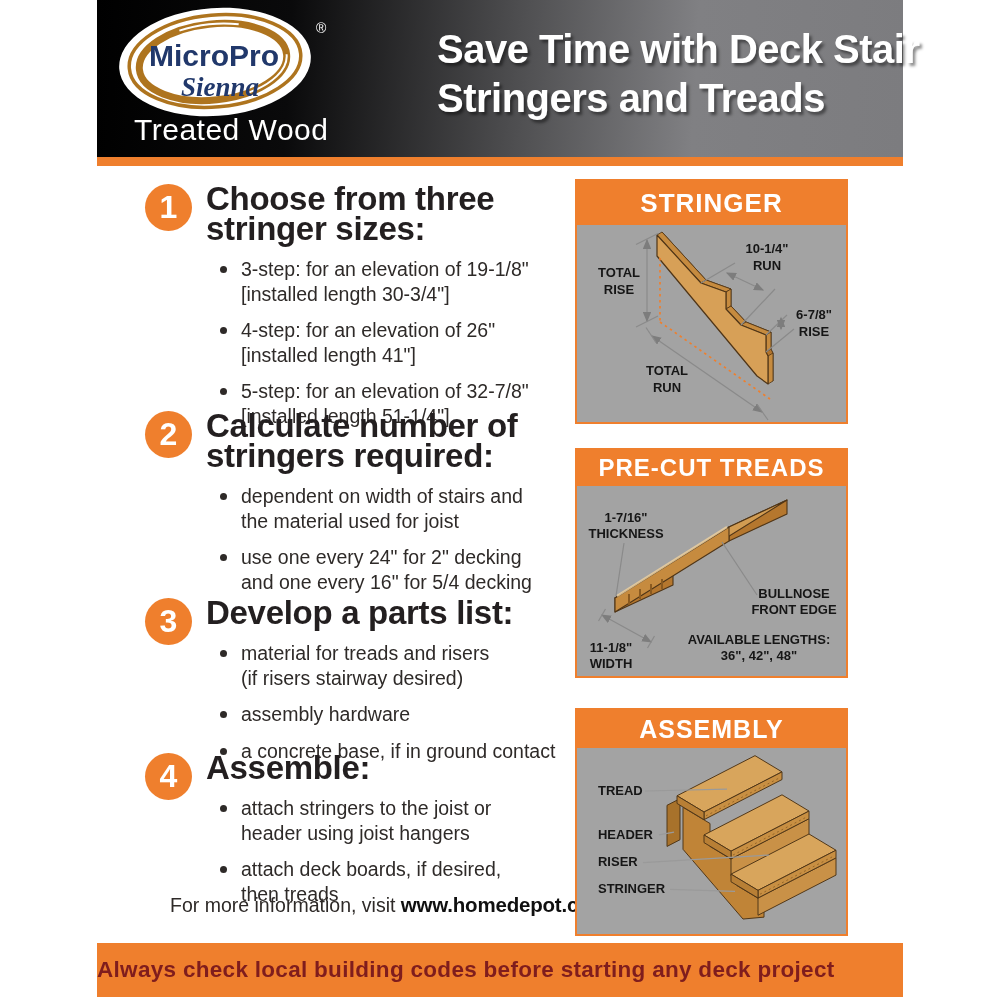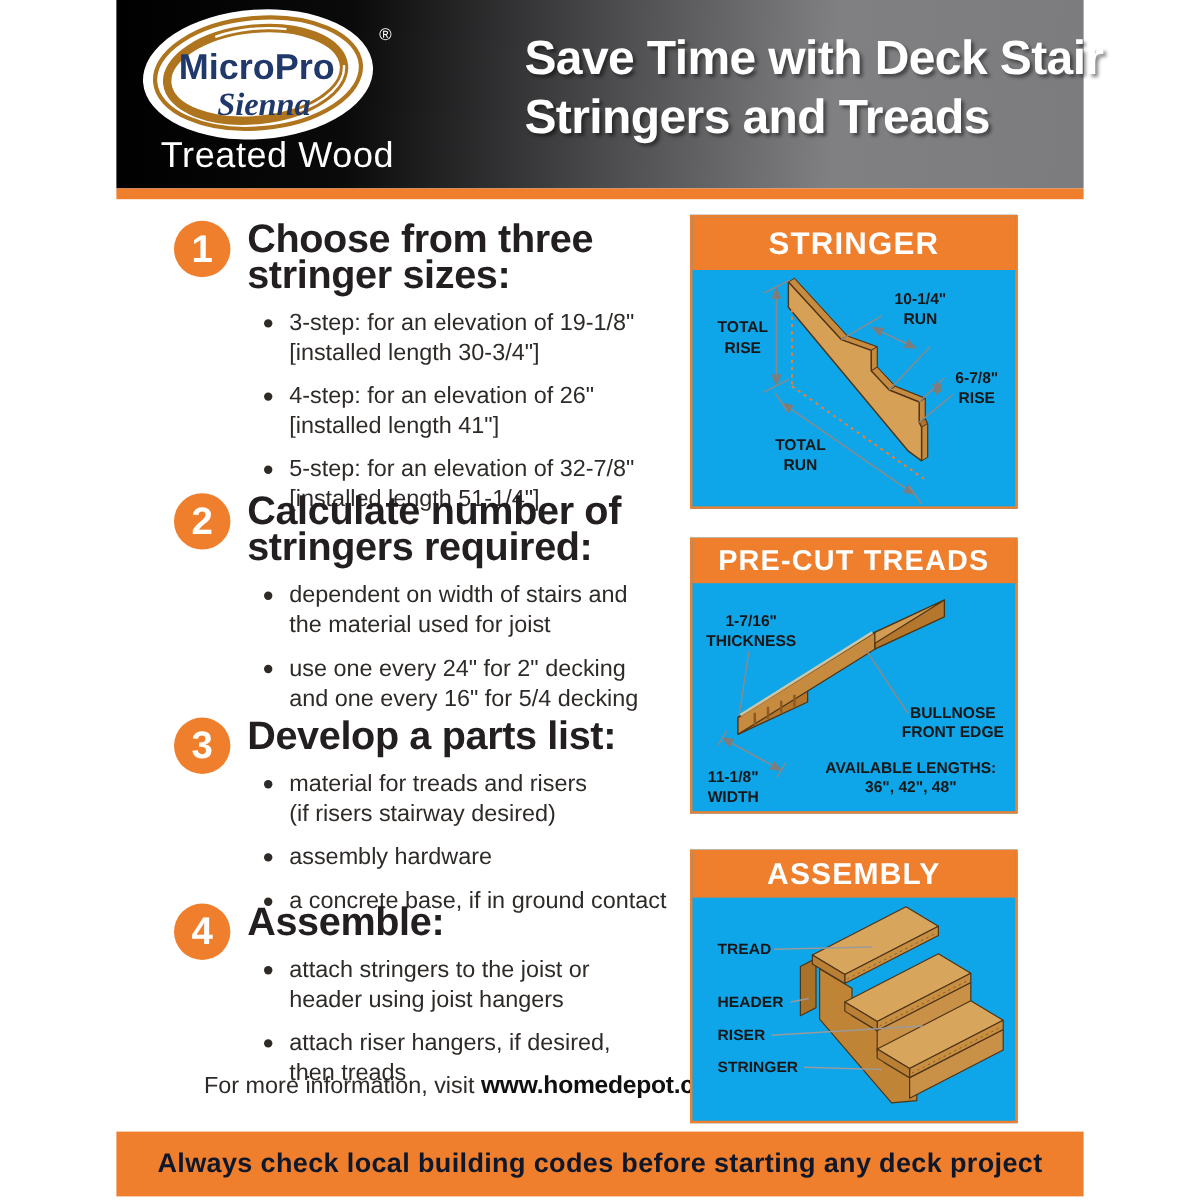--- a/index.html
+++ b/index.html
@@ -33,37 +33,37 @@
          color:#fff;font-size:32px;font-weight:bold;text-align:center;line-height:46px;}
   .step h2{margin:0 0 0 61px;font-size:33px;line-height:30px;color:var(--ink);letter-spacing:-.3px;font-weight:bold;}
   .step ul{margin:13px 0 0 0;padding:0 0 0 73px;list-style:none;}
   .step li{position:relative;padding-left:23px;font-size:19.5px;line-height:24.5px;color:var(--body-ink);margin-bottom:12px;}
   .step li::before{content:"";position:absolute;left:2px;top:9px;width:7px;height:7px;border-radius:50%;background:var(--body-ink);}
 
   .note{position:absolute;left:170px;top:893px;width:420px;font-size:19.5px;color:var(--body-ink);}
   .note b{font-size:20.5px;color:#101010;letter-spacing:-.2px;}
 
   
-  .panel{position:absolute;left:575px;width:273px;border:2px solid var(--orange);background:#0ea5e9;box-sizing:border-box;}
+  .panel{position:absolute;left:575px;width:273px;border:2px solid var(--orange);background:#a3a3a3;box-sizing:border-box;}
   .panel .ph{background:var(--orange);color:#fff;font-weight:bold;text-align:center;letter-spacing:1px;}
   .panel svg{display:block;}
   #p-stringer{top:179px;height:245px;}
   #p-stringer .ph{height:44px;line-height:44px;font-size:26px;}
   #p-treads{top:448px;height:230px;}
   #p-treads .ph{height:36px;line-height:36px;font-size:24px;}
   #p-assembly{top:708px;height:228px;}
   #p-assembly .ph{height:38px;line-height:38px;font-size:25px;}
   svg text{font-family:"Liberation Sans",sans-serif;font-weight:bold;fill:#161616;font-size:13px;}
 
   
   .logo-brand{font-family:"Liberation Sans",sans-serif;font-size:30px;fill:#21386B;}
   .logo-script{font-family:"Liberation Serif",serif;font-style:italic;font-weight:bold;font-size:27px;fill:#21386B;}
 
-  .footer{position:absolute;left:97px;top:943px;width:806px;height:54px;background:var(--orange);color:#0f172a;
-          font-weight:bold;font-size:22.5px;text-align:center;line-height:54px;letter-spacing:.3px;}
+  .footer{position:absolute;left:97px;top:943px;width:806px;height:54px;background:var(--orange);color:#7f1d1d;
+          font-weight:bold;font-size:22.5px;line-height:54px;letter-spacing:.3px;}
 </style>
 </head>
 <body>
 
 <div class="page">
 
   <div class="hdr">
     <div class="logo-wrap">
       <svg width="200" height="112" viewBox="0 0 200 112">
         <ellipse cx="98" cy="56" rx="96" ry="54" fill="#ffffff" transform="rotate(-4 98 56)"></ellipse>
@@ -146,21 +146,21 @@
     <div class="badge">4</div>
     <h2>
       <div>Assemble:</div>
     </h2>
     <ul>
       <li>
         <div>attach stringers to the joist or</div>
         <div>header using joist hangers</div>
       </li>
       <li>
-        <div>attach riser hangers, if desired,</div>
+        <div>attach deck boards, if desired,</div>
         <div>then treads</div>
       </li>
     </ul>
   </div>
 
   <div class="note"><span>For more information, visit </span><b>www.homedepot.ca</b></div>
 
   <div class="panel" id="p-stringer">
     <div class="ph">STRINGER</div>
     <svg width="269" height="197" viewBox="0 0 269 197">

